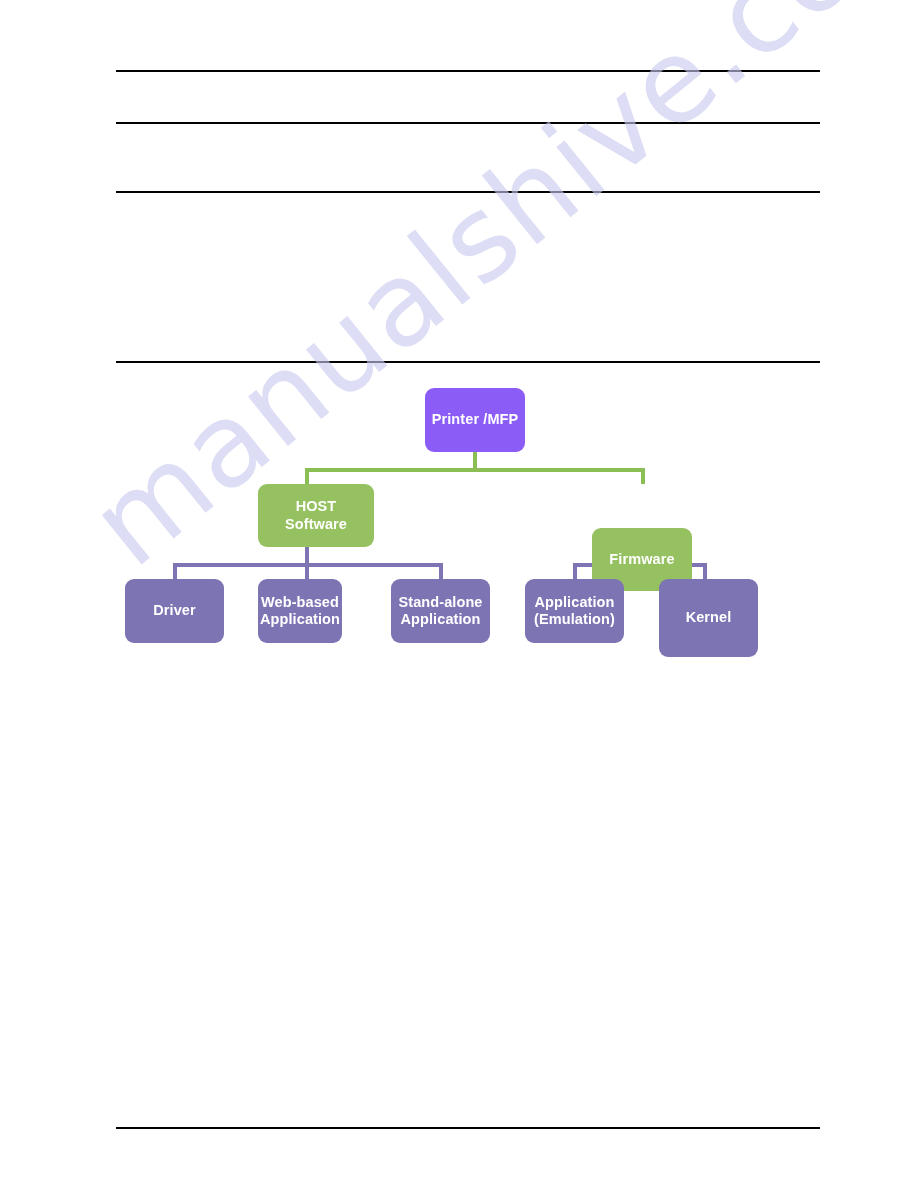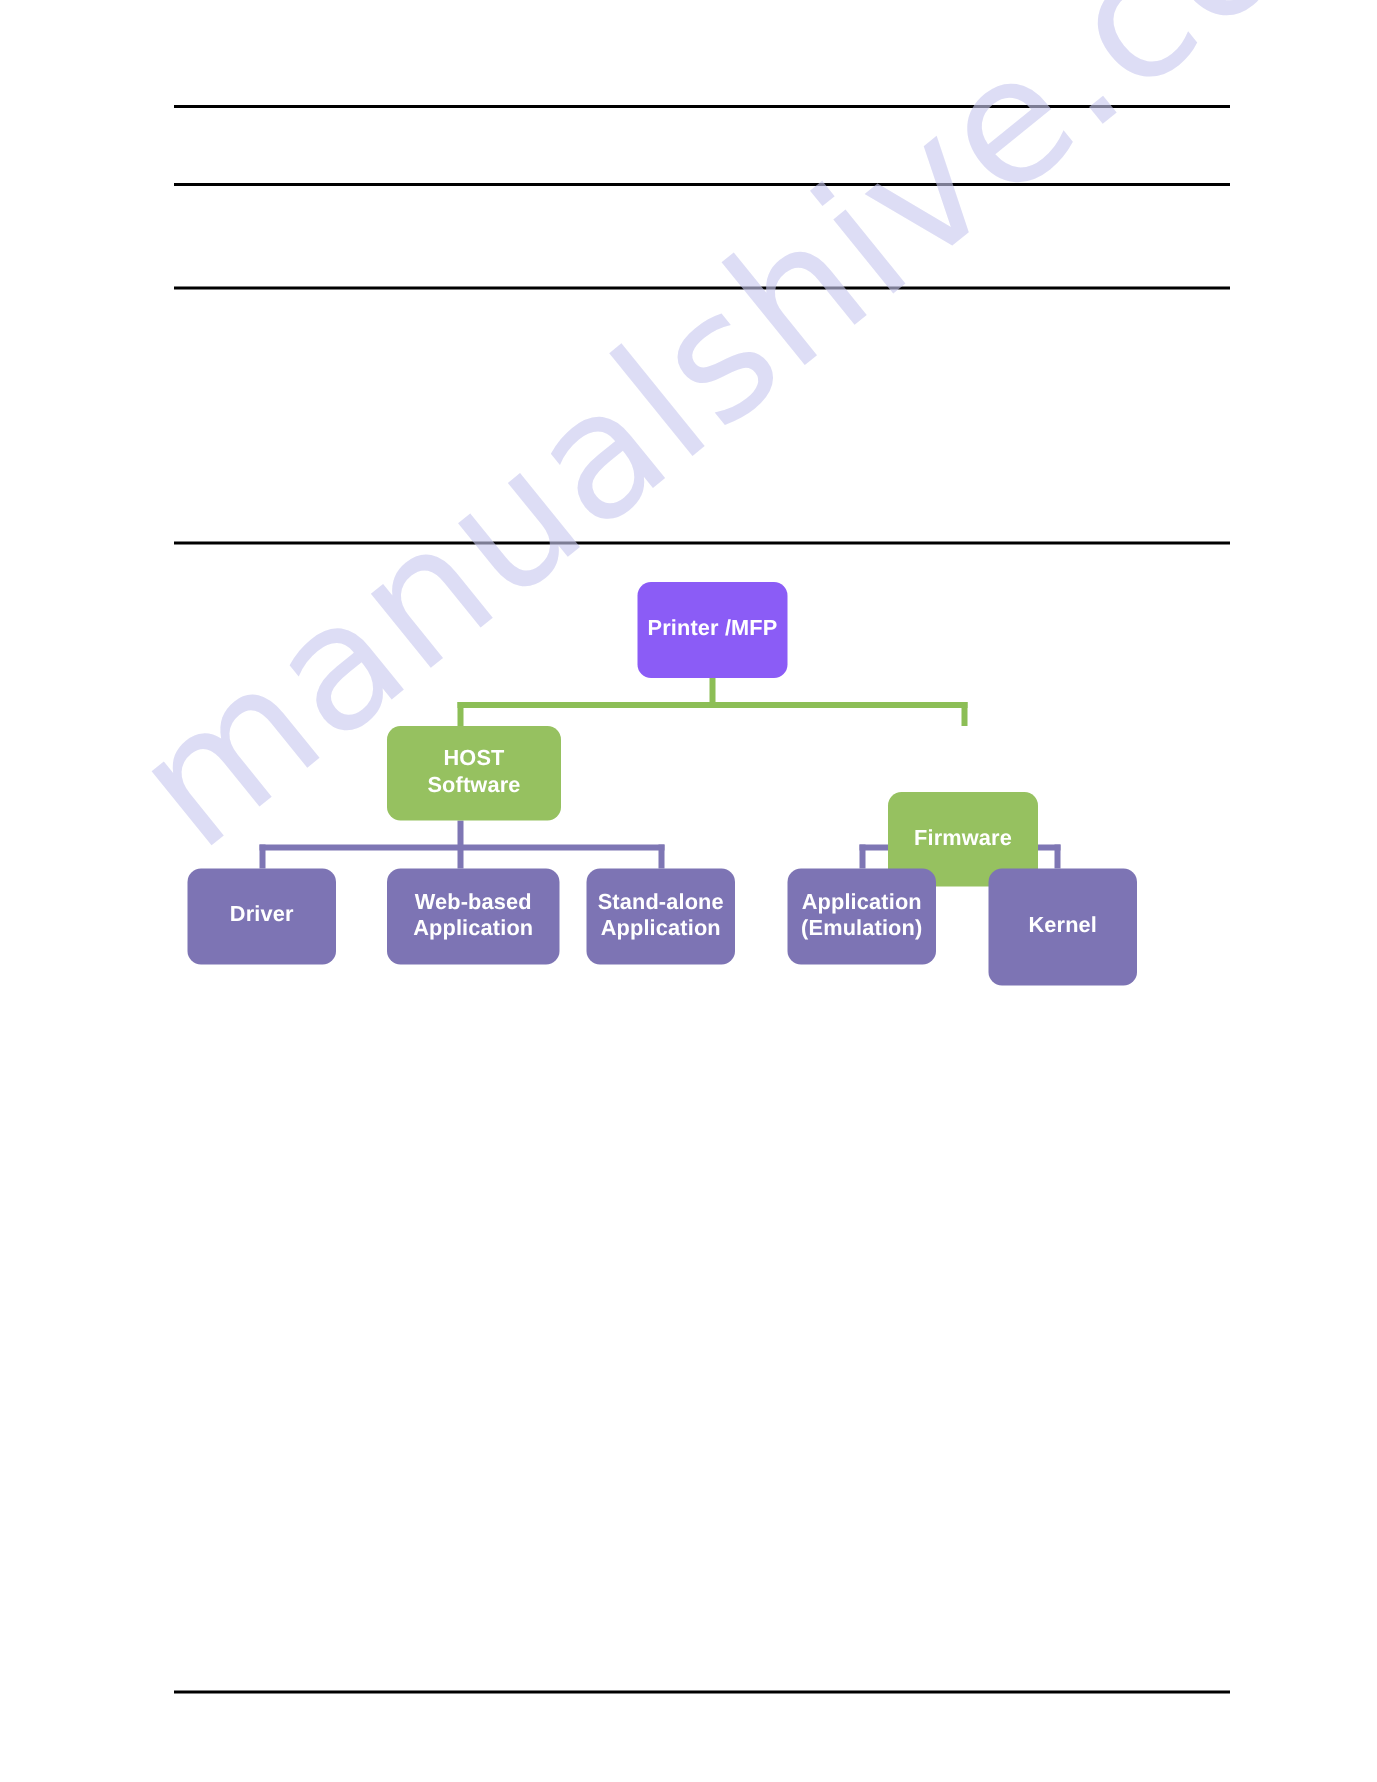--- a/index.html
+++ b/index.html
@@ -135,21 +135,21 @@
   </div>
 
   <div class="node node-green" style="left:592px; top:484px; width:100px; height:63px;margin-top:44px;">
     <span class="node-label">Firmware</span>
   </div>
 
   <div class="node node-purple" style="left:125px; top:579px; width:99px; height:64px;">
     <span class="node-label">Driver</span>
   </div>
 
-  <div class="node node-purple" style="left:258px; top:579px; width:115px; height:64px;text-align:center;">
+  <div class="node node-purple" style="left:258px; top:579px; width:84px; height:64px;text-align:center;">
     <span class="node-label">Web-based
 Application</span>
   </div>
 
   <div class="node node-purple" style="left:391px; top:579px; width:99px; height:64px;">
     <span class="node-label">Stand-alone
 Application</span>
   </div>
 
   <div class="node node-purple" style="left:525px; top:579px; width:99px; height:64px;">

